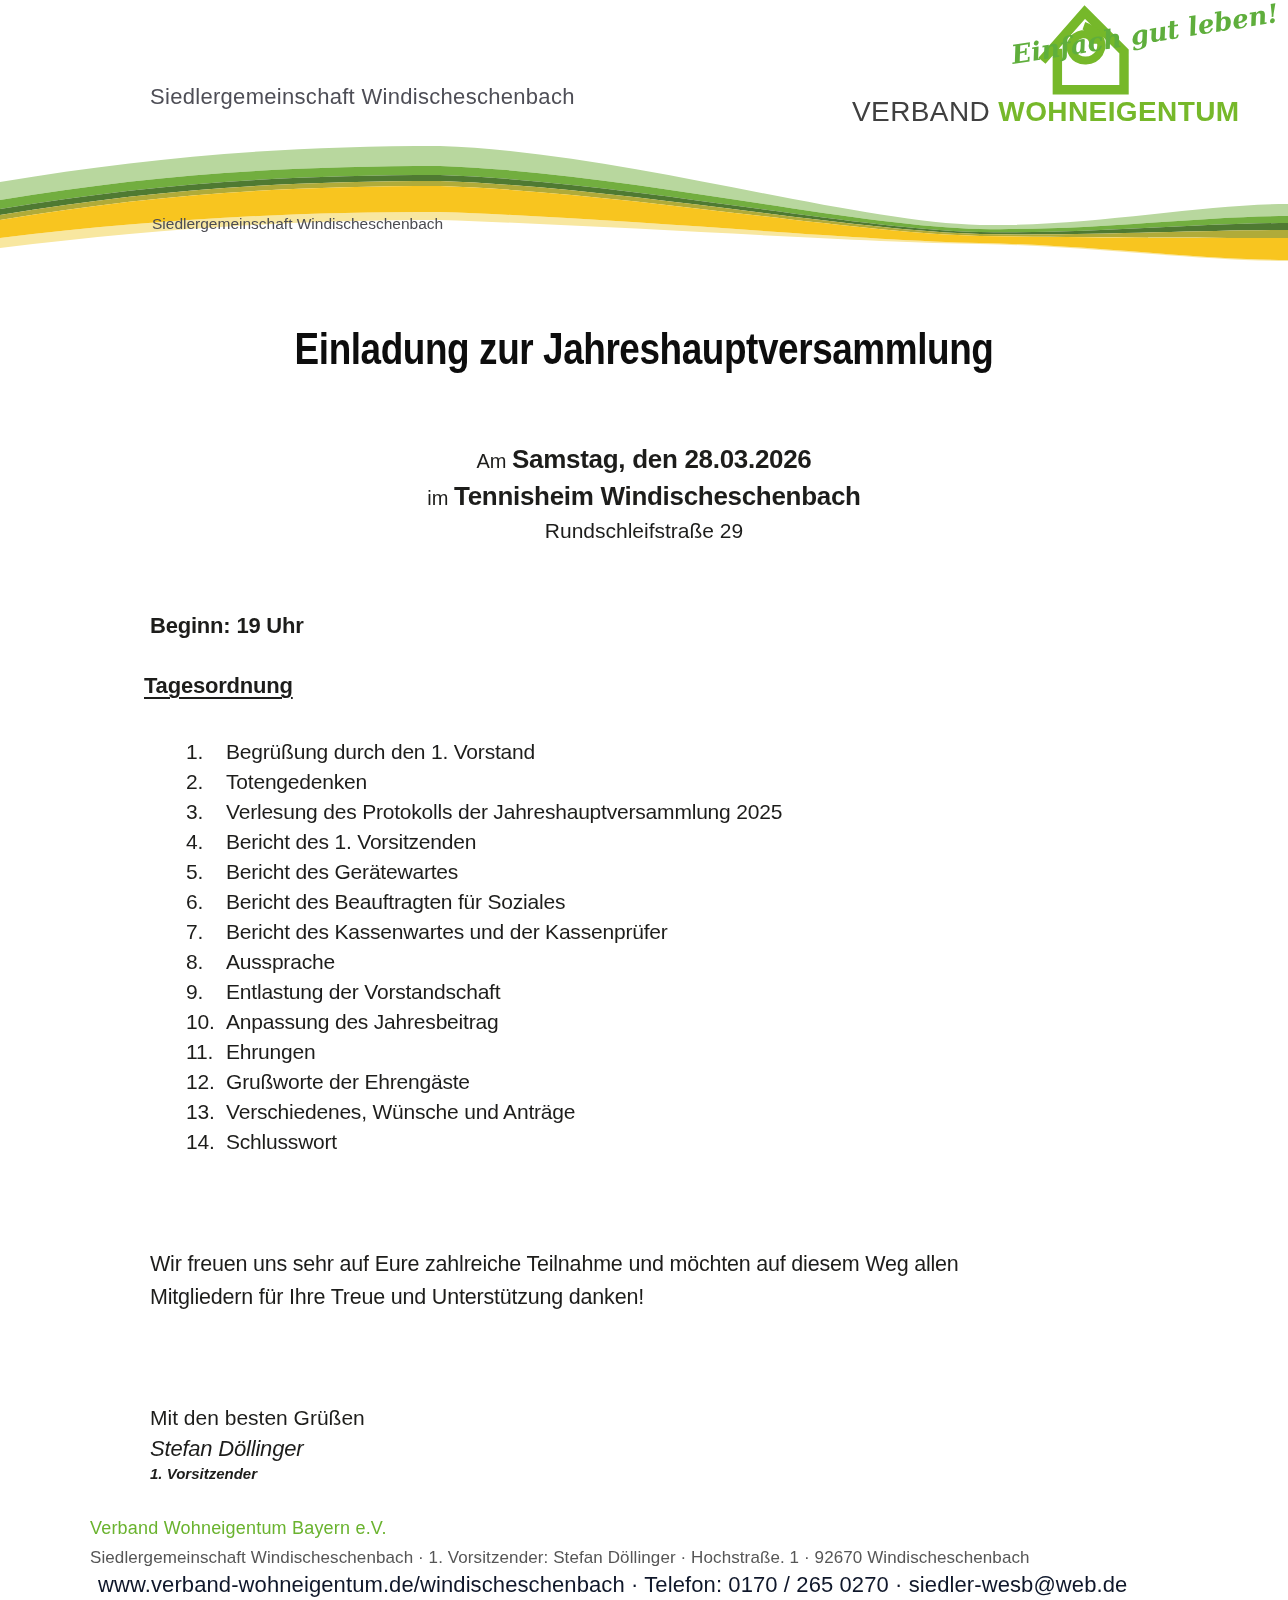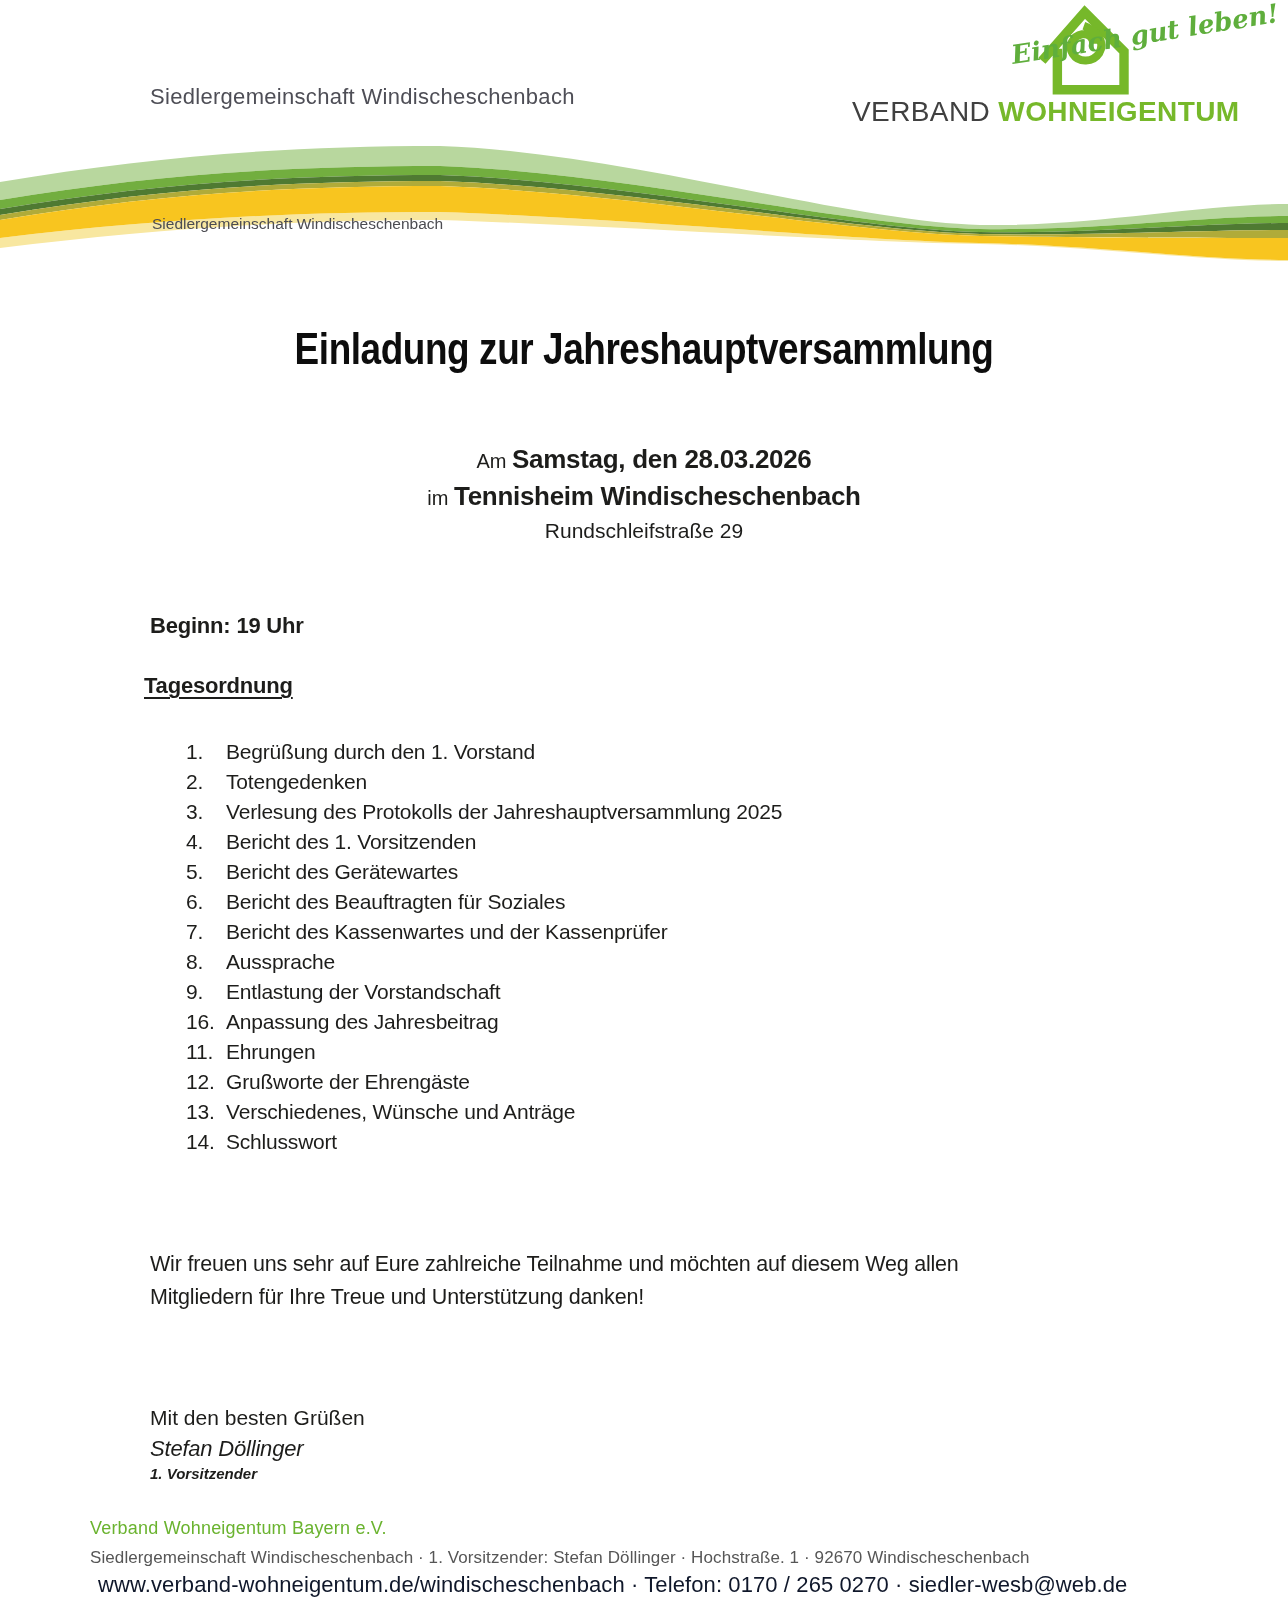--- a/index.html
+++ b/index.html
@@ -153,21 +153,21 @@
   <ol class="agenda">
       <li><span class="num">1.</span><span>Begrüßung durch den 1. Vorstand</span></li>
       <li><span class="num">2.</span><span>Totengedenken</span></li>
       <li><span class="num">3.</span><span>Verlesung des Protokolls der Jahreshauptversammlung 2025</span></li>
       <li><span class="num">4.</span><span>Bericht des 1. Vorsitzenden</span></li>
       <li><span class="num">5.</span><span>Bericht des Gerätewartes</span></li>
       <li><span class="num">6.</span><span>Bericht des Beauftragten für Soziales</span></li>
       <li><span class="num">7.</span><span>Bericht des Kassenwartes und der Kassenprüfer</span></li>
       <li><span class="num">8.</span><span>Aussprache</span></li>
       <li><span class="num">9.</span><span>Entlastung der Vorstandschaft</span></li>
-      <li><span class="num">16.</span><span>Anpassung des Jahresbeitrag</span></li>
+      <li><span class="num">10.</span><span>Anpassung des Jahresbeitrag</span></li>
       <li><span class="num">11.</span><span>Ehrungen</span></li>
       <li><span class="num">12.</span><span>Grußworte der Ehrengäste</span></li>
       <li><span class="num">13.</span><span>Verschiedenes, Wünsche und Anträge</span></li>
       <li><span class="num">14.</span><span>Schlusswort</span></li>
     </ol>
 
   <div class="closing">Wir freuen uns sehr auf Eure zahlreiche Teilnahme und möchten auf diesem Weg allen Mitgliedern für Ihre Treue und Unterstützung danken!</div>
 
   <div class="regards">Mit den besten Grüßen</div>
   <div class="sig-name">Stefan Döllinger</div>

